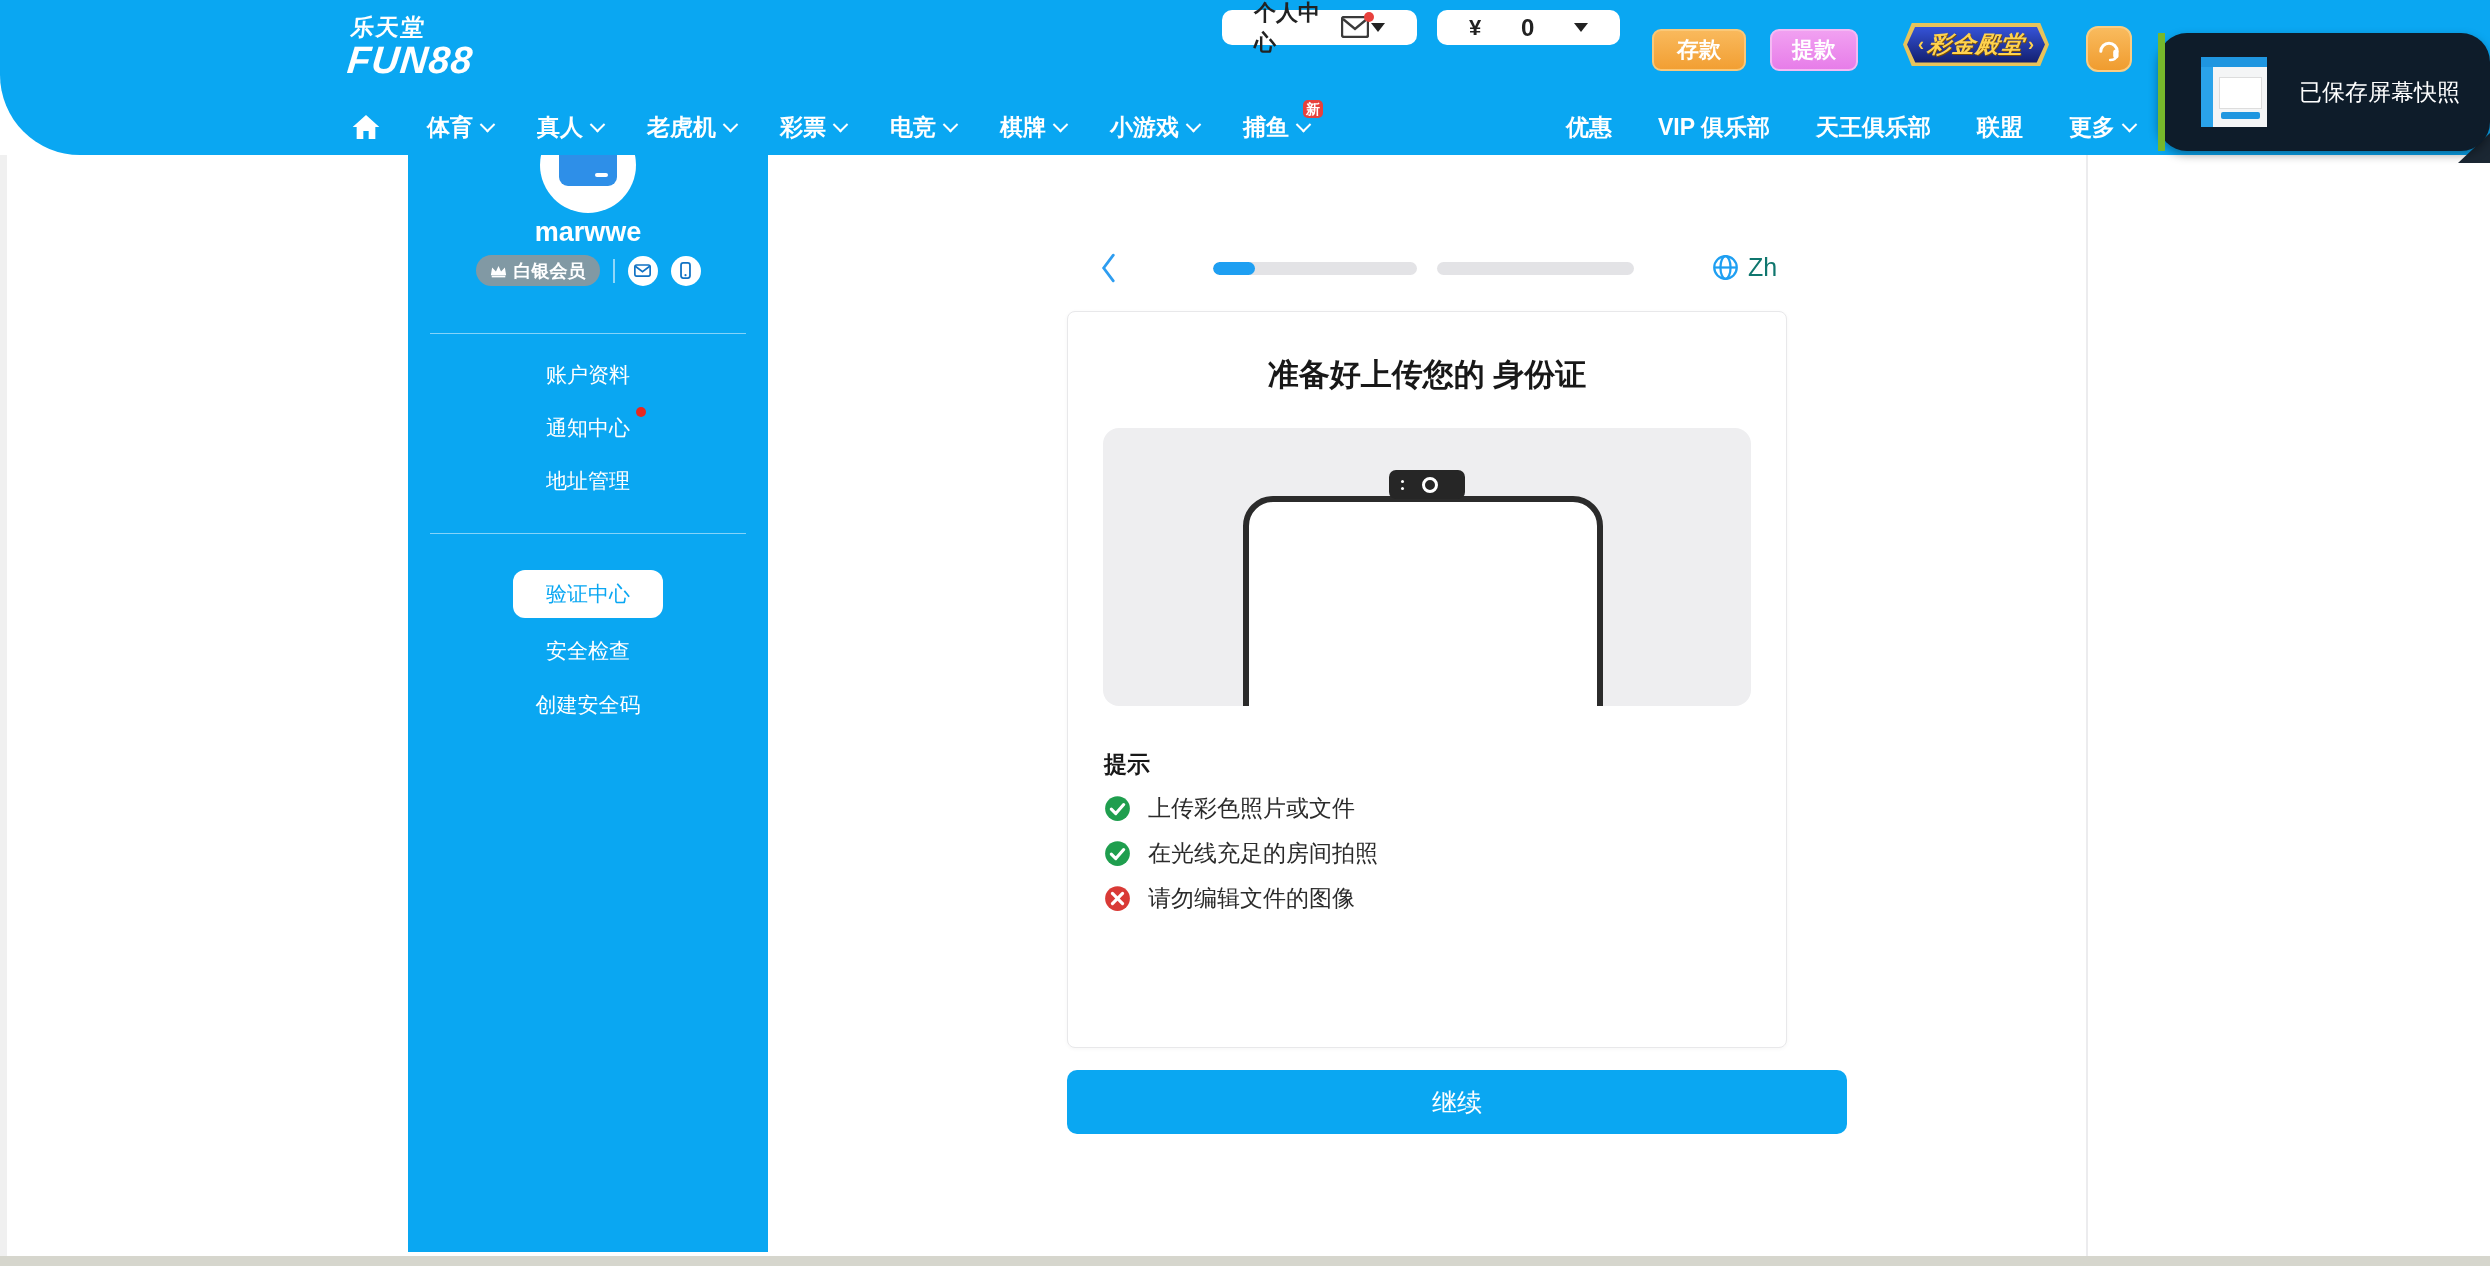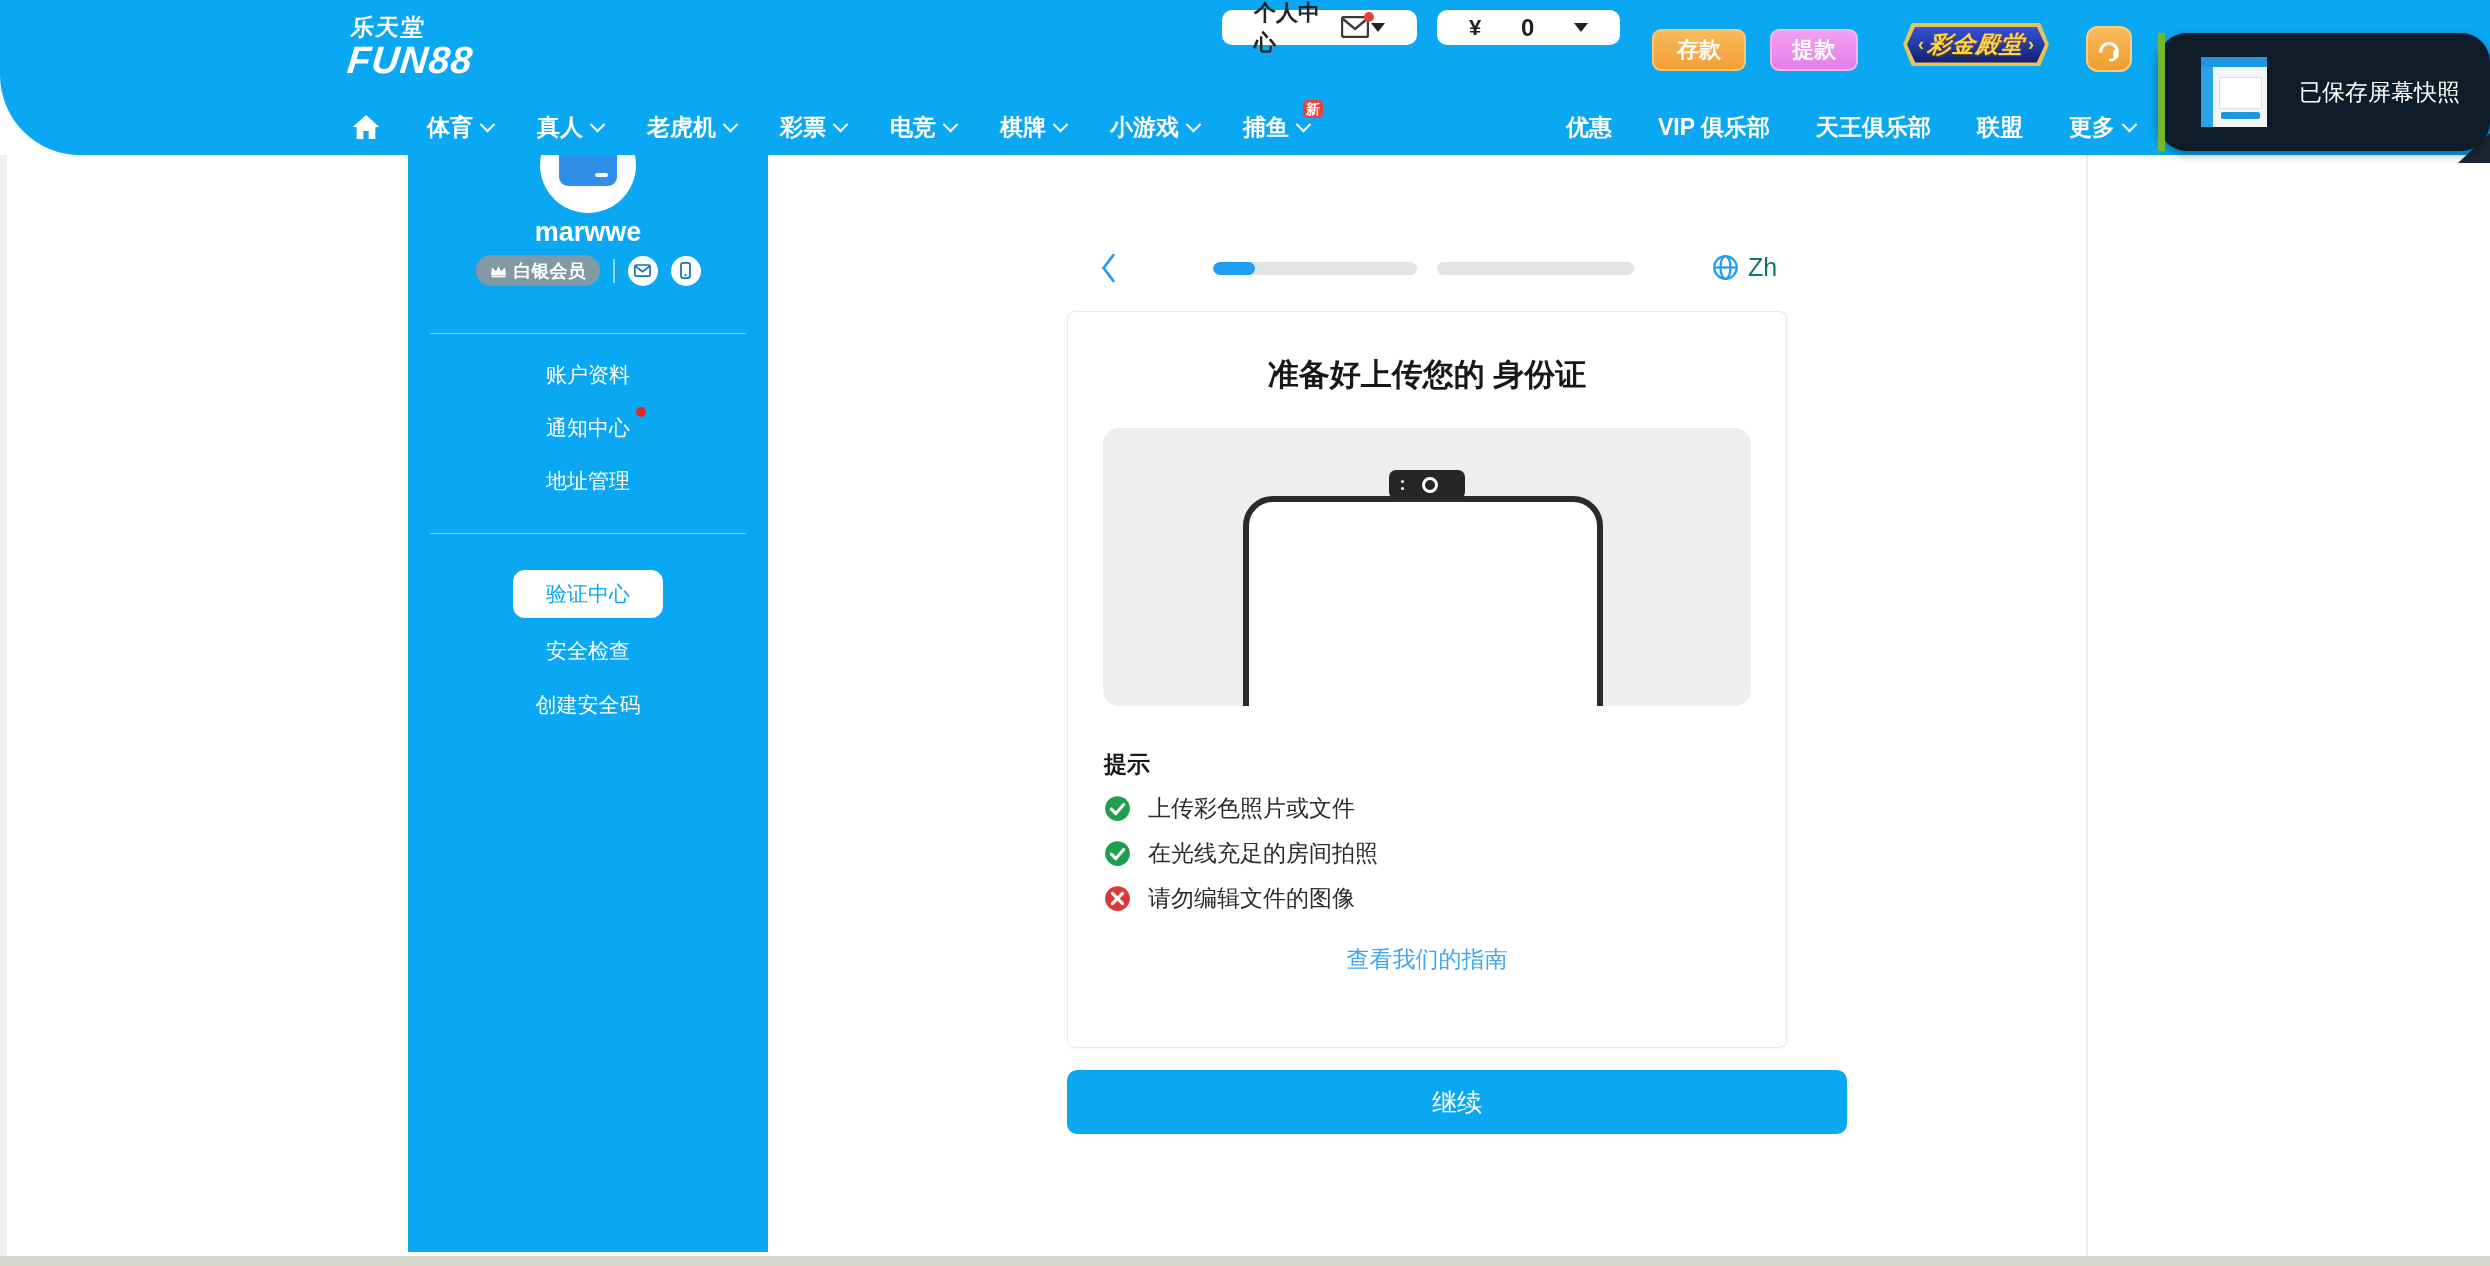--- a/index.html
+++ b/index.html
@@ -335,21 +335,20 @@
     </div>
     <div class="tip-row" style="top:571px;">
       <svg width="27" height="27" viewBox="0 0 24 24">
           <circle cx="12" cy="12" r="11" fill="#d93a36"></circle>
           <line x1="7.5" y1="7.5" x2="16.5" y2="16.5" stroke="#fff" stroke-width="2.8" stroke-linecap="round"></line>
           <line x1="16.5" y1="7.5" x2="7.5" y2="16.5" stroke="#fff" stroke-width="2.8" stroke-linecap="round"></line>
         </svg>
       <span>请勿编辑文件的图像</span>
     </div>
 
-    <div class="guide">查看我们的指南</div>
   </div>
 
   <div class="continue">继续</div>
 
 
   <div class="v-sep"></div>
   <div class="left-edge"></div>
   <div class="bottom-strip"></div>
 </div>
 

